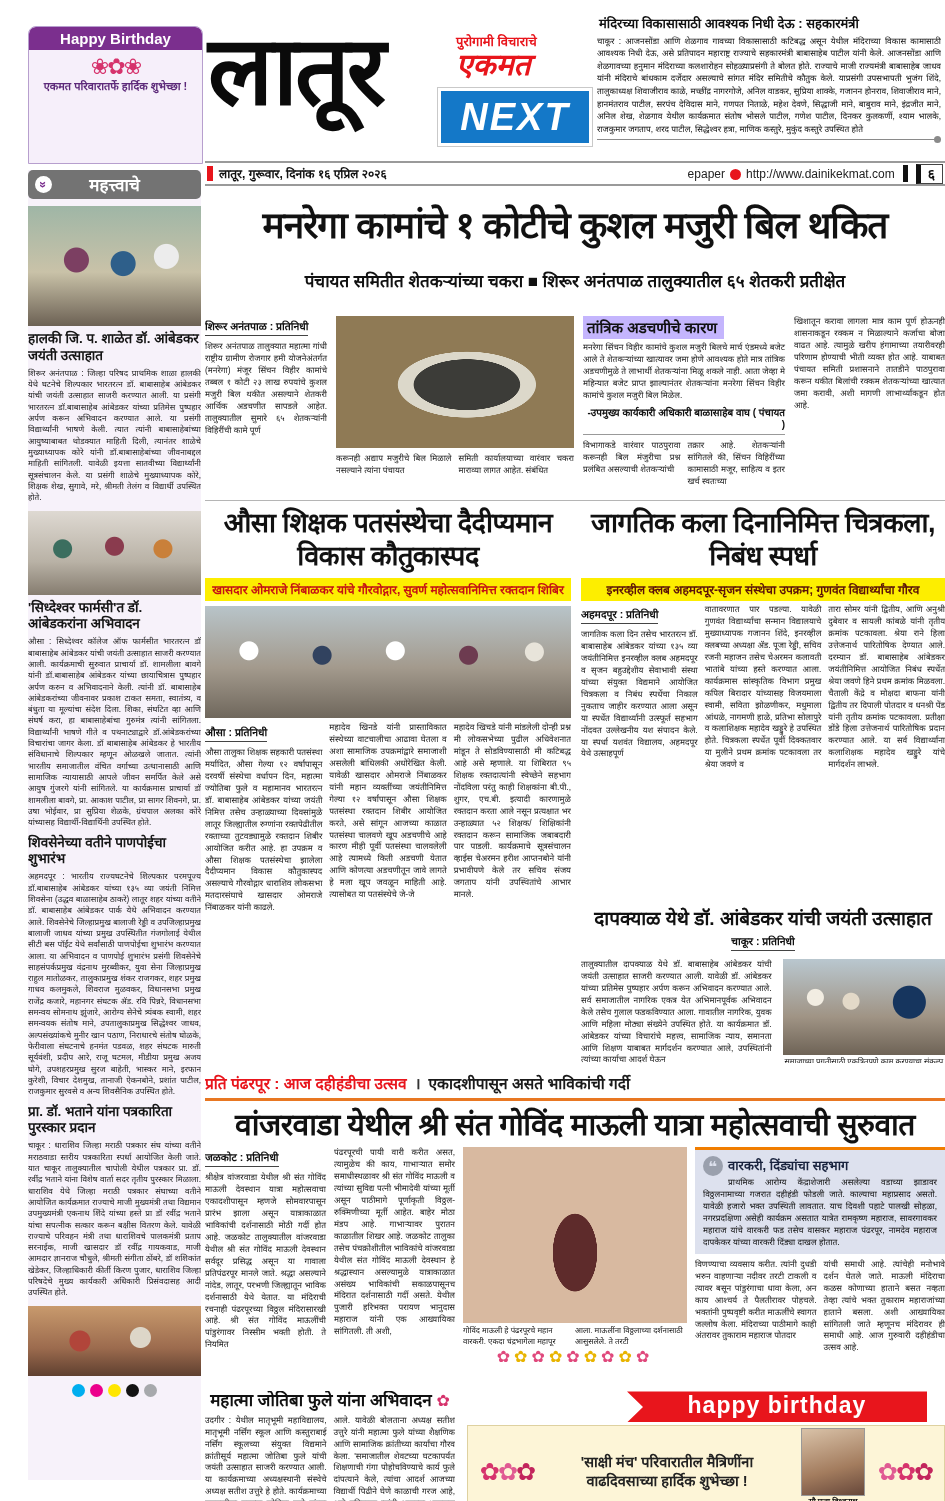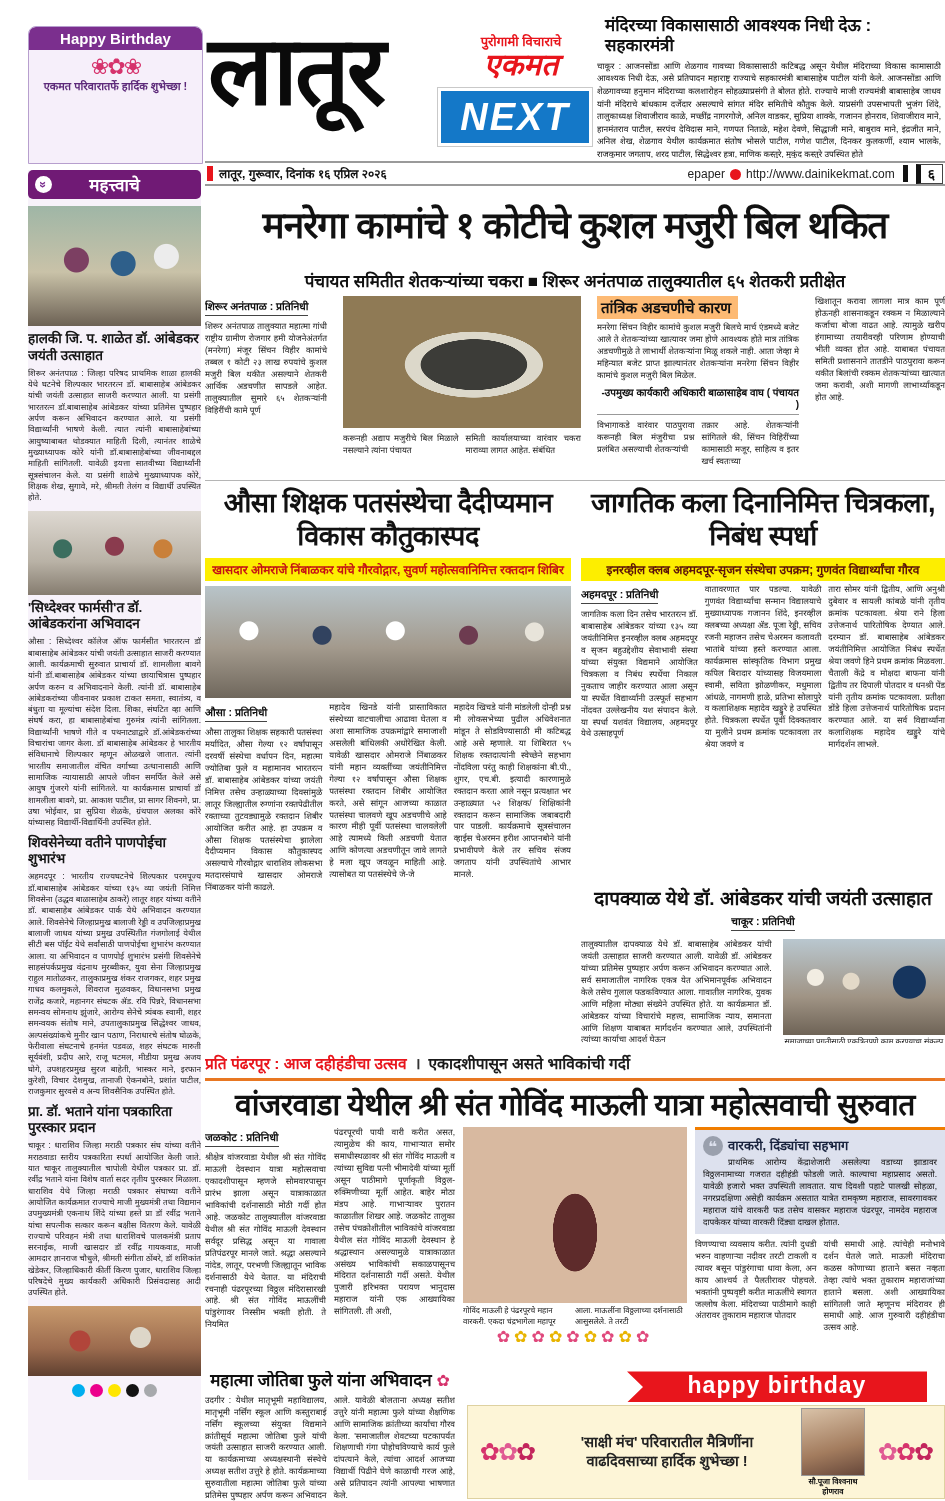--- a/index.html
+++ b/index.html
@@ -15,50 +15,50 @@
   .bt-photo{width:64px;height:74px;border:1px dashed #888;
             background:linear-gradient(160deg,#caa98c 0%,#9e6f55 55%,#5e4233 100%);}
   .bt-right{flex:1;text-align:center;}
   .bt-bouquet{font-size:22px;line-height:1;letter-spacing:-2px;}
   .bt-wish{color:#5d2a7a;font-weight:bold;font-size:11px;line-height:1.25;margin-top:2px;}
   .bt-name{font-size:8.5px;font-weight:bold;text-align:center;line-height:1.2;}
 
   .masthead{position:absolute;left:208px;top:10px;width:384px;height:150px;}
   .mh-title{position:absolute;left:0;top:8px;font-size:96px;font-weight:800;line-height:1.1;
             letter-spacing:-3px;color:#0a0a0a;}
-  .mh-tag{position:absolute;right:6px;top:22px;text-align:center;color:#e8151c;width:130px;}
+  .mh-tag{position:absolute;right:6px;top:22px;text-align:left;color:#e8151c;width:130px;}
   .mh-tag .t1{font-size:13px;font-weight:bold;display:block;}
   .mh-tag .t2{font-size:30px;font-weight:800;font-style:italic;display:block;line-height:1;}
   .mh-next{position:absolute;right:0;top:78px;width:148px;height:52px;background:#1478c8;
            border:3px solid #fff;box-shadow:0 0 0 1px #c9c9c9;color:#fff;display:flex;
            align-items:center;justify-content:center;font-size:38px;font-weight:800;font-style:italic;
            letter-spacing:2px;}
 
   .top-story{position:absolute;left:597px;top:16px;width:344px;height:142px;overflow:hidden;}
-  .top-story h3{margin:0 0 3px 8px;font-size:17px;line-height:1.2;}
+  .top-story h3{margin:0 0 3px 2px;font-size:13px;line-height:1.2;}
   .top-story p{margin:0;font-size:8.4px;line-height:1.5;text-align:justify;}
   .endline{border-top:1px solid #8a8a8a;margin-top:4px;position:relative;}
   .endline::after{content:"";position:absolute;right:0;top:-4px;width:7px;height:7px;border-radius:50%;background:#8a8a8a;}
 
   .date-bar{position:absolute;left:205px;top:161px;width:740px;height:25px;
             border-top:2px solid #9a9a9a;border-bottom:2px solid #9a9a9a;
             display:flex;align-items:center;box-sizing:border-box;padding:0 2px;}
   .db-red{width:6px;height:15px;background:#e8151c;margin-right:6px;}
   .db-date{font-weight:bold;font-size:12px;}
   .db-spacer{flex:1;}
   .db-ep{font-size:12px;color:#222;margin-right:5px;}
   .db-dot{width:11px;height:11px;border-radius:50%;background:#e8151c;display:inline-block;margin:0 5px -1px 0;}
   .db-url{font-size:12px;color:#222;text-decoration:none;}
   .db-sep{width:5px;height:17px;background:#111;margin:0 8px;}
   .db-pg{border:1px solid #444;border-left:5px solid #111;font-weight:bold;font-size:14px;
          padding:0 7px;line-height:18px;}
 
   
   .sidebar{position:absolute;left:28px;top:170px;width:173px;height:1310px;background:#f7f2fa;overflow:hidden;}
-  .side-head{background:#701a75;color:#fff;border-radius:5px;height:29px;display:flex;align-items:center;
+  .side-head{background:#737373;color:#fff;border-radius:5px;height:29px;display:flex;align-items:center;
              justify-content:center;font-size:17px;font-weight:bold;position:relative;}
   .side-chev{position:absolute;left:7px;width:17px;height:17px;border-radius:50%;background:#fff;color:#7b2f8e;
              font-size:12px;font-weight:bold;display:flex;align-items:center;justify-content:center;
              transform:rotate(90deg);}
   .sphoto{width:100%;margin:7px 0 5px 0;}
   .sp1{height:120px;background:
         radial-gradient(circle 12px at 28% 45%,#7c3f62 0 12px,transparent 13px),
         radial-gradient(circle 12px at 55% 48%,#2e5f8a 0 12px,transparent 13px),
         radial-gradient(circle 12px at 80% 42%,#ececec 0 12px,transparent 13px),
         linear-gradient(180deg,#9fb6a6 0%,#c9c2a8 55%,#6c6154 100%);}
@@ -75,33 +75,33 @@
   .sart p{margin:0 0 6px 0;font-size:8.2px;line-height:1.38;text-align:justify;color:#222;}
   .cmyk{display:flex;gap:5px;justify-content:center;margin:8px 0 4px 0;}
   .dot{width:13px;height:13px;border-radius:50%;}
   .dc{background:#00aeef;} .dm{background:#ec008c;} .dy{background:#ffe600;}
   .dk{background:#131313;} .dg{background:#a7a9ac;}
 
   
   .main{position:absolute;left:205px;top:204px;width:740px;height:1313px;overflow:hidden;}
   .lead-h1{margin:0;font-size:37px;font-weight:800;text-align:center;line-height:1.2;letter-spacing:-1px;}
   .lead-sub{font-size:17px;font-weight:bold;text-align:center;margin-top:21px;}
-  .lead-row{display:flex;gap:16px;margin-top:4px;height:176px;overflow:hidden;}
+  .lead-row{display:flex;gap:9px;margin-top:24px;height:176px;overflow:hidden;}
   .lc1{width:122px;}
   .byline{font-weight:bold;font-size:10.5px;display:inline-block;border-bottom:1px solid #444;
           padding-bottom:2px;margin-bottom:5px;}
   .bodytxt{margin:0;font-size:8.4px;line-height:1.42;text-align:justify;color:#1c1c1c;}
   .lc2{width:238px;display:flex;flex-direction:column;}
   .well{height:132px;background:
         radial-gradient(ellipse 88px 42px at 55% 52%,#3c3c38 0 60%,#dcd8ca 61% 78%,#8f7a55 79%),
         linear-gradient(160deg,#7f9463 0%,#a98f62 55%,#8a744f 100%);}
   .minirow{display:flex;gap:7px;margin-top:5px;}
   .minirow p{flex:1;}
   .lc3{width:202px;}
-  .tb-title{display:inline-block;background:#fdba74;font-weight:800;font-size:15px;padding:1px 7px 2px 4px;margin-bottom:3px;}
+  .tb-title{display:inline-block;background:#c4b5fd;font-weight:800;font-size:15px;padding:1px 7px 2px 4px;margin-bottom:3px;}
   .tb-attr{font-weight:bold;font-size:10px;text-align:right;margin:3px 0 4px 0;}
   .tb-sep{border-top:1px solid #999;margin:2px 0 4px 0;}
   .lc4{flex:1;}
 
   .divider{border:none;border-top:1px solid #b5b5b5;margin:8px 0 6px 0;}
 
   .mid-row{display:flex;gap:10px;height:556px;overflow:hidden;}
   .mid-left{width:366px;overflow:hidden;}
   .mid-right{width:364px;overflow:hidden;}
   .mid-h2{margin:0;font-size:27px;font-weight:800;text-align:center;line-height:1.22;letter-spacing:-0.5px;}

